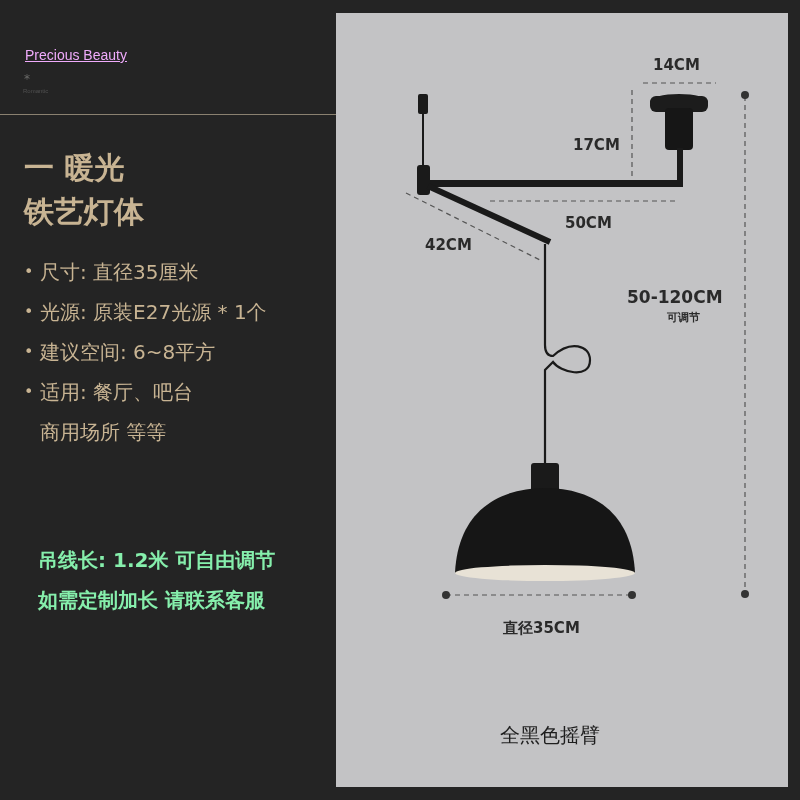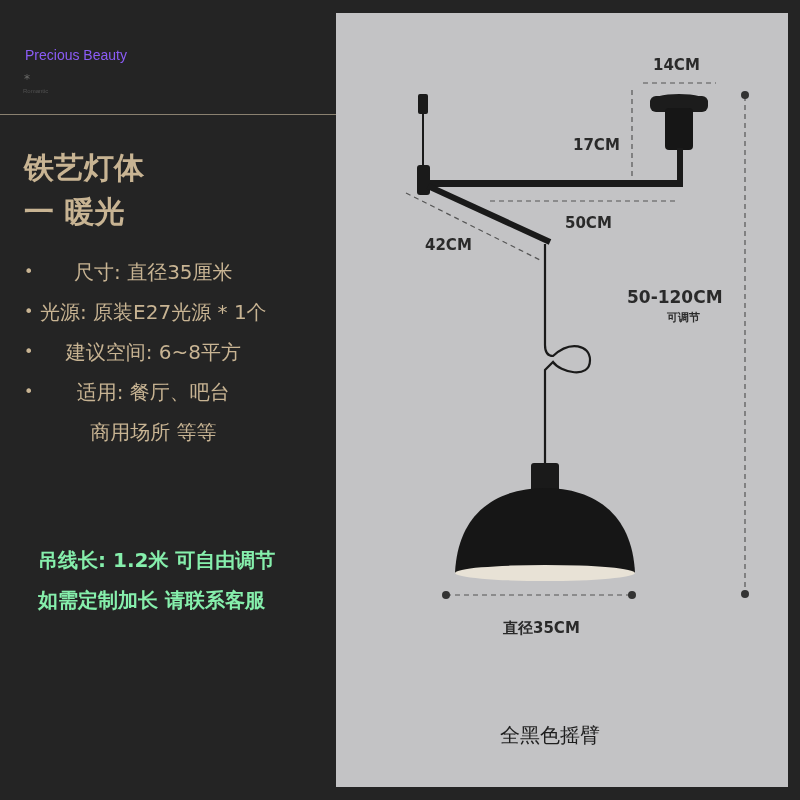--- a/index.html
+++ b/index.html
@@ -1,41 +1,41 @@
 <!DOCTYPE html>
 <html><head>
 <meta charset="utf-8">
 <style>
   html, body { margin:0; padding:0; }
   body { width:800px; height:800px; background:#242424; position:relative; overflow:hidden; font-family:"DejaVu Sans", sans-serif; }
-  .brand { position:absolute; left:25px; top:47px; color:#8b5cf6; font-size:14px; font-family:"Liberation Sans", sans-serif; }
+  .brand { position:absolute; left:25px; top:47px; color:#f0abfc; font-size:14px; font-family:"Liberation Sans", sans-serif;text-decoration:underline; }
   .brand-star { position:absolute; left:24px; top:72px; color:#6a6a68; font-size:12px; }
   .brand-sub { position:absolute; left:23px; top:88px; color:#505050; font-size:6px; font-family:"Liberation Sans", sans-serif; }
   .divider { position:absolute; left:0; top:114px; width:336px; height:1px; background:#8a8170; }
   .title { position:absolute; left:24px; top:146px; color:#c8b493; font-size:30px; line-height:44px; font-weight:bold; }
-  .specs { position:absolute; left:24px; top:252px; color:#c8b493; font-size:20px; line-height:40px; margin:0; padding:0; list-style:none;text-align:center; }
+  .specs { position:absolute; left:24px; top:252px; color:#c8b493; font-size:20px; line-height:40px; margin:0; padding:0; list-style:none; }
   .specs li { position:relative; padding-left:16px; }
   .specs li.bullet::before { content:"•"; position:absolute; left:0; color:#c8b493; font-size:16px; }
   .notes { position:absolute; left:38px; top:540px; color:#86efac; font-size:20px; line-height:40px;font-weight:bold; }
   .panel { position:absolute; left:336px; top:13px; width:452px; height:774px; background:#c3c3c5; }
   .lbl { position:absolute; color:#2a2a2a; font-size:15px; white-space:nowrap;font-weight:bold; }
   .caption { position:absolute; left:500px; top:722px; color:#1e1e1e; font-size:20px; }
   svg { position:absolute; left:0; top:0; }
 </style>
 </head>
 <body>
 
 <div class="brand">Precious Beauty</div>
 <div class="brand-star">*</div>
 <div class="brand-sub">Romantic</div>
 <div class="divider"></div>
 
 <div class="title">
+  <div>一 暖光</div>
   <div>铁艺灯体</div>
-  <div>一 暖光</div>
 </div>
 
 <ul class="specs">
   <li class="bullet">尺寸: 直径35厘米</li>
   <li class="bullet">光源:  原装E27光源 * 1个</li>
   <li class="bullet">建议空间:  6~8平方</li>
   <li class="bullet">适用:  餐厅、吧台</li>
   <li>商用场所 等等</li>
 </ul>
 

